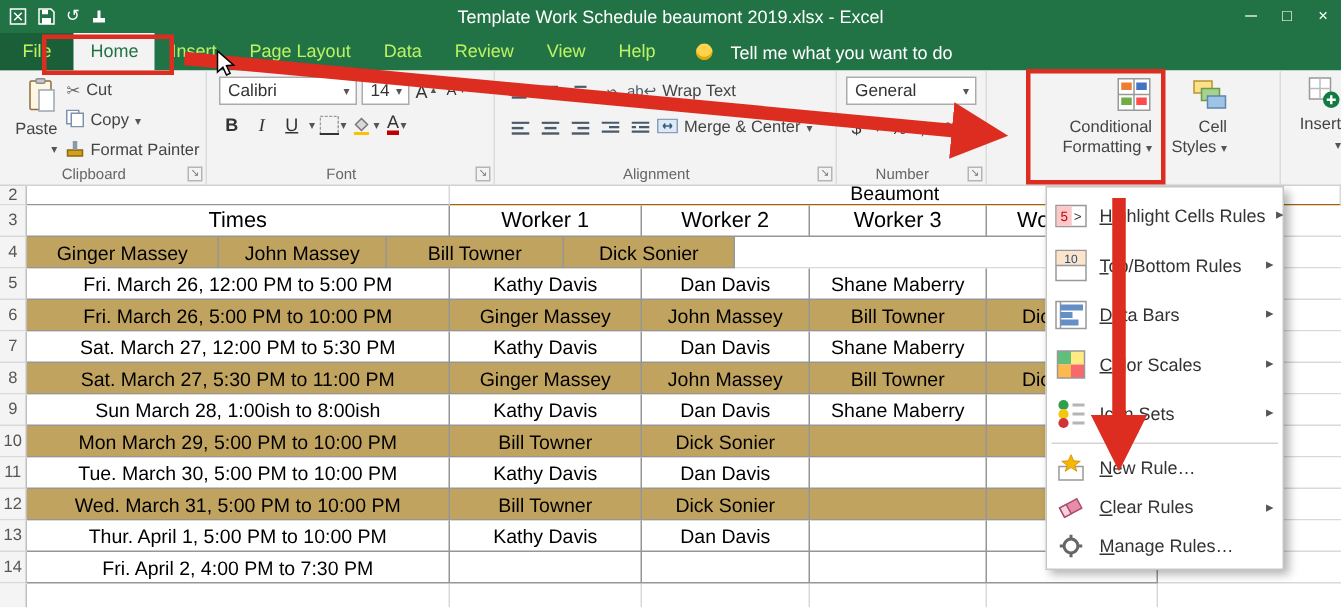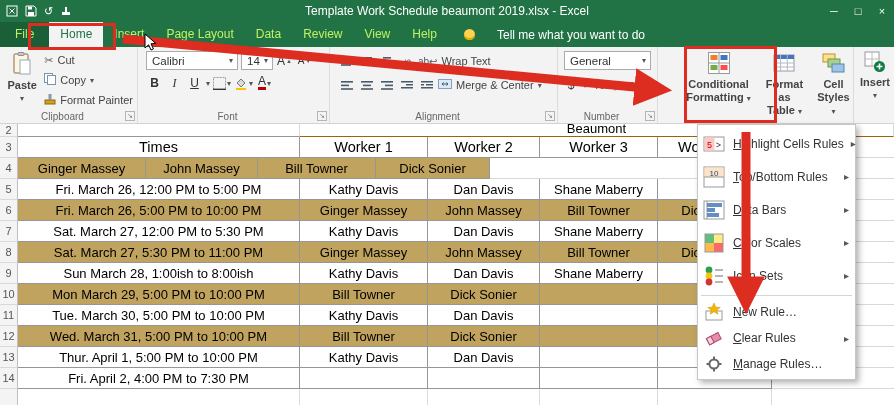--- a/index.html
+++ b/index.html
@@ -15,30 +15,30 @@
   .qat span{display:inline-flex; align-items:center; font-size:11px; line-height:1;}
   .title-text{position:absolute; left:0; right:0; text-align:center; font-size:12px; color:#fff; pointer-events:none;}
   .win-controls{margin-left:auto; display:flex; gap:0; z-index:2;}
   .win-controls span{width:24px; text-align:center; font-size:11px; cursor:default;}
 
   
   .tabrow{position:absolute; left:0; top:22px; width:894px; height:25px; background:var(--green); display:flex; align-items:flex-end;}
   .tab{height:25px; line-height:25px; padding:0 11px; font-size:12px; color:#bef264; white-space:nowrap;}
   .tab.file{background:#1a5f38; padding:0 15px;}
   .tab.active{background:#f3f3f3; color:var(--green);}
-  .tellme{display:flex; align-items:center; gap:22px; margin-left:16px; height:25px; font-size:12px; color:#fff; white-space:nowrap;}
+  .tellme{display:flex; align-items:center; gap:12px; margin-left:16px; height:25px; font-size:12px; color:#fff; white-space:nowrap;}
   .bulb{width:11px; height:11px; border-radius:50%; background:#ffd34d; box-shadow:inset 0 -2px 0 #e0a800;}
 
   
   .ribbon{position:absolute; left:0; top:47px; width:894px; height:77px; background:#f3f3f3; border-bottom:1px solid #d2d2d2; display:flex;}
   .rgroup{position:relative; height:100%; border-right:1px solid #dcdcdc; flex-shrink:0;}
   .glabel{position:absolute; bottom:1px; left:0; right:12px; text-align:center; font-size:10px; color:#666;}
   .launcher{position:absolute; right:2px; bottom:2px; width:10px; height:10px; border:1px solid #b5b5b5; font-size:7px; line-height:8px; text-align:center; color:#777;}
   .dd{font-size:8px; color:#555;}
-  .bigbtn{display:flex; flex-direction:column; align-items:center; padding-top:3px; font-size:11px; color:#444; line-height:13px; text-align:center;font-weight:bold;}
+  .bigbtn{display:flex; flex-direction:column; align-items:flex-end; padding-top:3px; font-size:11px; color:#444; line-height:13px; text-align:center;}
   .combo{background:#fff; border:1px solid #ababab; height:19px; font-size:11.5px; color:#333; display:flex; align-items:center; padding:0 4px 0 5px; gap:4px;}
   .combo .dd{margin-left:auto;}
   .small-btn{display:flex; align-items:center; gap:4px; font-size:11px; color:#444; height:18px; white-space:nowrap;}
   .tbtn{min-width:17px; height:18px; display:flex; align-items:center; justify-content:center; font-size:12px; color:#333; gap:1px;}
   .r1,.r2{display:flex; align-items:center; gap:3px;}
   .g-clipboard{display:flex; padding:2px 4px 14px 6px; gap:6px;}
   .clip-col{display:flex; flex-direction:column; gap:2px; padding-top:2px;}
   .g-font .r1{padding:4px 6px 0 8px;text-align:right;}
   .g-font .r2{padding:4px 6px 0 8px;}
   .g-align .r1{padding:5px 6px 0 8px;}
@@ -345,32 +345,20 @@
               <line x1="12" y1="1.5" x2="12" y2="22.5" stroke="#999"></line>
               <line x1="1.5" y1="12" x2="22.5" y2="12" stroke="#999"></line>
               <rect x="3.5" y="4" width="7" height="5" fill="#ed7d31"></rect>
               <rect x="13.5" y="4" width="7" height="5" fill="#4472c4"></rect>
               <rect x="3.5" y="14" width="7" height="5" fill="#70ad47"></rect>
               <rect x="13.5" y="14" width="7" height="5" fill="#ff4b4b"></rect>
             </svg></span>
         <span>Conditional</span>
         <span><span>Formatting</span> <span class="dd">▾</span></span>
       </div>
-      <div class="bigbtn" style="width:60px">
-        <span><svg width="24" height="24">
-              <rect x="2" y="4" width="20" height="16" fill="#fff" stroke="#999"></rect>
-              <rect x="2" y="4" width="20" height="4" fill="#4472c4"></rect>
-              <line x1="2" y1="12" x2="22" y2="12" stroke="#b0b8c6"></line>
-              <line x1="2" y1="16" x2="22" y2="16" stroke="#b0b8c6"></line>
-              <line x1="8.6" y1="4" x2="8.6" y2="20" stroke="#b0b8c6"></line>
-              <line x1="15.3" y1="4" x2="15.3" y2="20" stroke="#b0b8c6"></line>
-            </svg></span>
-        <span>Format as</span>
-        <span><span>Table</span> <span class="dd">▾</span></span>
-      </div>
       <div class="bigbtn" style="width:46px">
         <span><svg width="24" height="24">
               <rect x="2" y="3" width="12" height="8" fill="#ffe08a" stroke="#b8962e"></rect>
               <rect x="7" y="8" width="12" height="8" fill="#a9d18e" stroke="#6a9a4e"></rect>
               <rect x="11" y="13" width="12" height="8" fill="#9dc3e6" stroke="#5b86ad"></rect>
             </svg></span>
         <span>Cell</span>
         <span><span>Styles</span> <span class="dd">▾</span></span>
       </div>
     </div>

